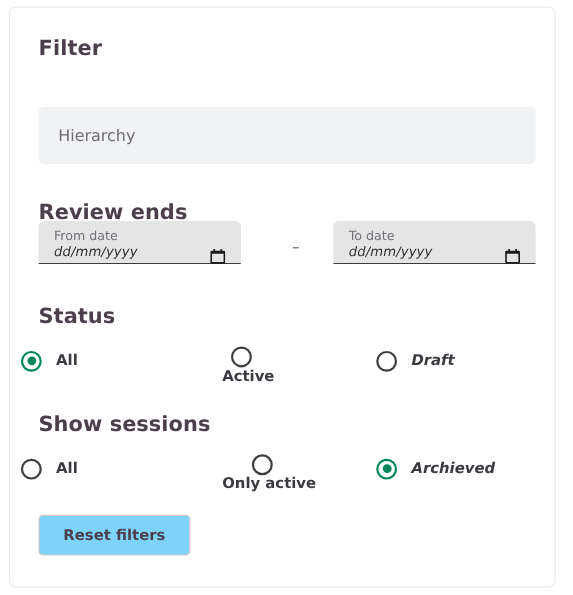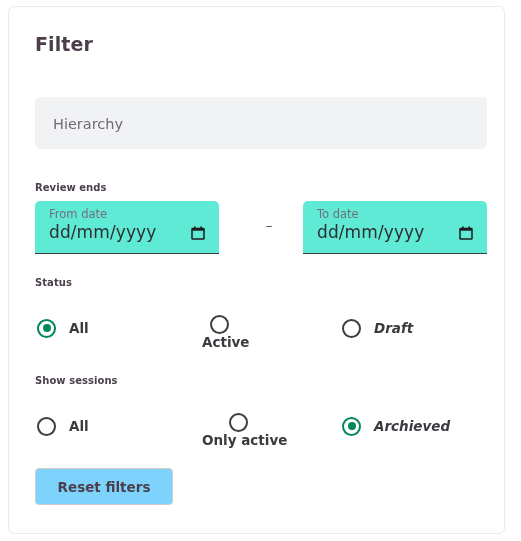--- a/index.html
+++ b/index.html
@@ -54,59 +54,60 @@
     left: 18px;
     top: 19px;
     font-size: 14.5px;
     color: #6d6d72;
     text-align: right;
   }
 
   
   .section-label {
     position: absolute;
-    font-size: 10px;
+    font-size: 19px;
     font-weight: bold;
     color: #4b3f4b;
     letter-spacing: 0.05px;
   }
   .lbl-review   { left: 26px; top: 175px; }
   .lbl-status   { left: 26px; top: 270px; }
   .lbl-sessions { left: 26px; top: 368px; }
 
   
   .date-field {
     position: absolute;
     top: 194px;
     width: 184px;
-    height: 53px;
-    box-sizing: border-box;
-    background: #5eead4;
+    height: 39px;
+    box-sizing: border-box;
+    background: #e5e5e5;
     border: none;
     border-bottom: 1.6px solid #3c3c3c;
     border-radius: 5px 5px 0 0;
     cursor: text;
   }
   .date-from { left: 26px; }
   .date-to   { left: 294px; text-align: center; }
 
   .date-caption {
     position: absolute;
     left: 14px;
     top: 6px;
     font-size: 11.5px;
     color: #70707a;
   }
   .date-value {
     position: absolute;
     left: 14px;
     top: 21px;
-    font-size: 17px;
+    font-size: 12px;
     color: #2e2e33;
     letter-spacing: 0.1px;
+    font-style: italic;
   }
   .cal-icon {
     position: absolute;
     right: 14px;
     top: 24px;
     width: 14px;
     height: 14px;
     cursor: pointer;
   }
 
@@ -131,21 +132,21 @@
   .row-sessions { top: 406px; }
 
   .radio-opt {
     position: absolute;
     top: 0;
     height: 26px;
     display: flex;
     align-items: center;
     cursor: pointer;
   }
-  .col-1 { left: 28px; }
+  .col-1 { left: 10px; }
   .col-2 { left: 180px; flex-direction: column; }
   .col-3 { left: 333px; font-style: italic; }
 
   .radio-dot {
     position: relative;
     width: 19px;
     height: 19px;
     box-sizing: border-box;
     border-radius: 50%;
     border: 2px solid #3d3d42;

